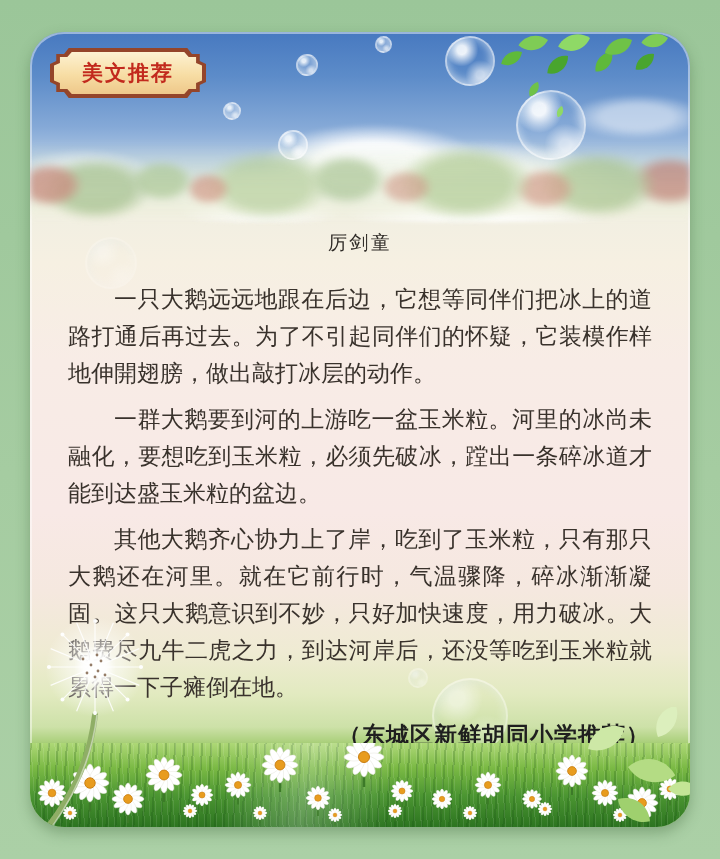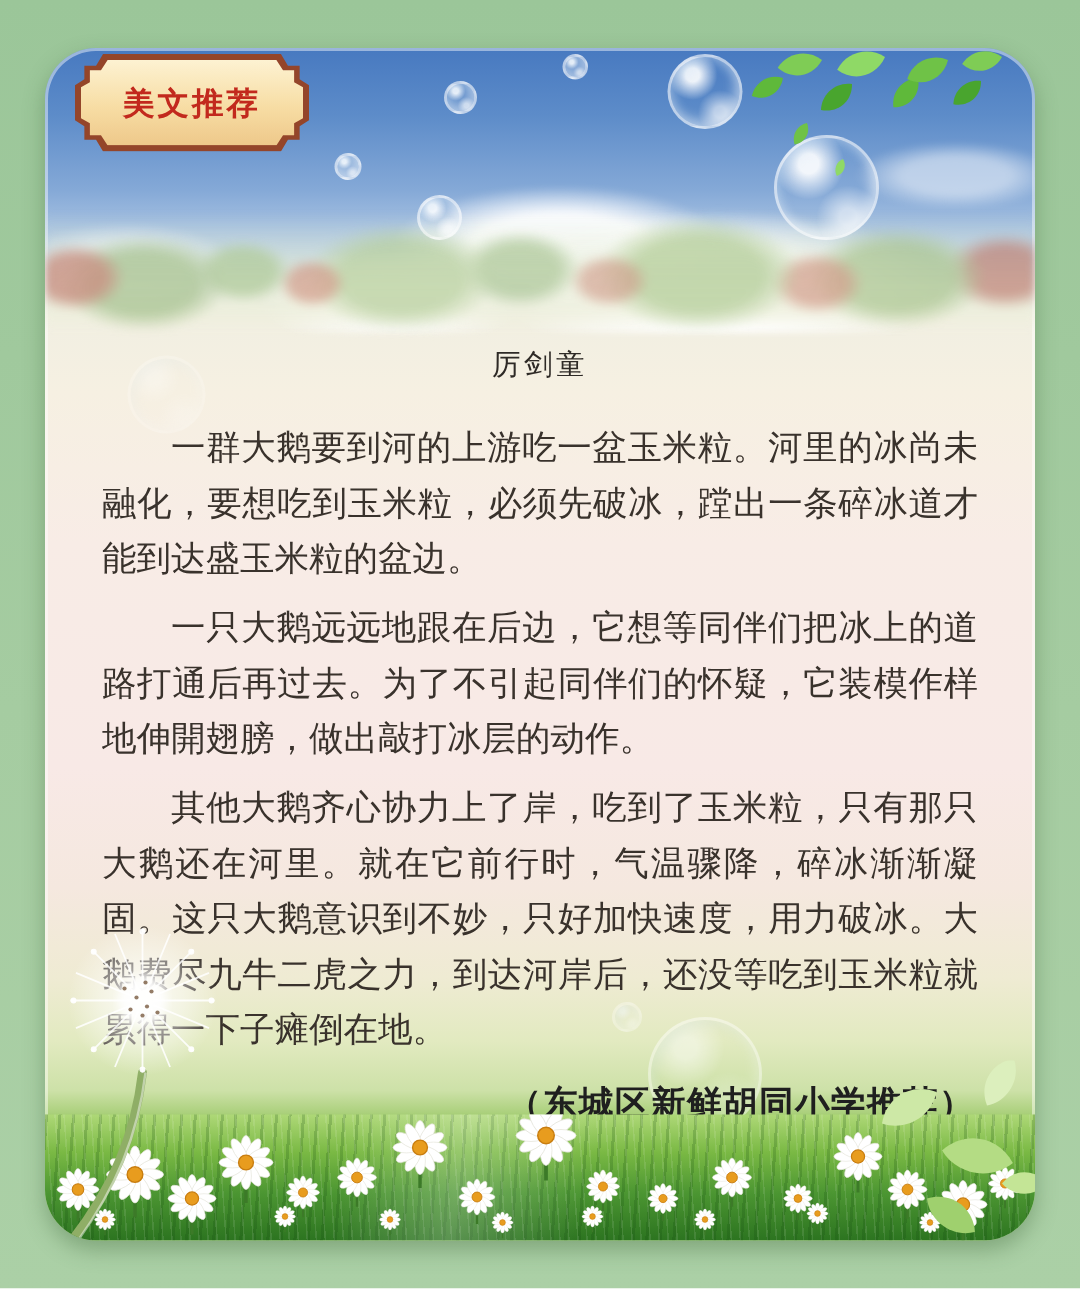--- a/index.html
+++ b/index.html
@@ -36,21 +36,21 @@
       radial-gradient(ellipse 55px 34px at 97% 50%, rgba(190,120,105,.75) 0 45%, transparent 75%),
       linear-gradient(180deg, transparent 0%, rgba(222,232,205,.65) 45%, rgba(238,240,220,.9) 85%, transparent 100%);}
 
   .bubble{position:absolute;border-radius:50%;z-index:2;pointer-events:none;
     border:2px solid rgba(255,255,255,.6);
     background:
       radial-gradient(circle at 32% 26%, rgba(255,255,255,.9) 0 10%, rgba(255,255,255,0) 36%),
       radial-gradient(circle at 72% 80%, rgba(255,255,255,.55) 0 8%, rgba(255,255,255,0) 30%);
     box-shadow:inset -3px -4px 8px rgba(255,255,255,.45), inset 3px 4px 8px rgba(190,215,240,.3);}
 
-  .badge{position:absolute;left:20px;top:4px;width:156px;height:65px;z-index:5;background:#94452a;
+  .badge{position:absolute;left:20px;top:16px;width:156px;height:50px;z-index:5;background:#94452a;
     clip-path:polygon(0% 32%,4% 26%,4% 12%,9% 12%,12% 0%,88% 0%,91% 12%,96% 12%,96% 26%,100% 32%,100% 68%,96% 74%,96% 88%,91% 88%,88% 100%,12% 100%,9% 88%,4% 88%,4% 74%,0% 68%);
     filter:drop-shadow(0 1px 2px rgba(100,40,20,.4));}
   .badge-inner{position:absolute;left:4px;top:4px;right:4px;bottom:4px;
     background:linear-gradient(180deg,#fdf2d2 0%,#f7dda4 55%,#eec88a 100%);
     clip-path:polygon(0% 32%,4% 26%,4% 12%,9% 12%,12% 0%,88% 0%,91% 12%,96% 12%,96% 26%,100% 32%,100% 68%,96% 74%,96% 88%,91% 88%,88% 100%,12% 100%,9% 88%,4% 88%,4% 74%,0% 68%);
     display:flex;align-items:center;justify-content:center;}
   .badge-inner span{color:#c2291d;font-size:21px;font-weight:bold;letter-spacing:2px;
     font-family:"DejaVu Sans","Liberation Sans",sans-serif;}
 
   .title{position:absolute;left:0;top:145px;width:100%;margin:0;text-align:center;z-index:3;
@@ -121,22 +121,22 @@
 
     <div class="badge">
       <div class="badge-inner">
         <span>美文推荐</span>
       </div>
     </div>
 
     <div class="author">厉剑童</div>
 
     <div class="content">
+      <p>一只大鹅远远地跟在后边，它想等同伴们把冰上的道路打通后再过去。为了不引起同伴们的怀疑，它装模作样地伸開翅膀，做出敲打冰层的动作。</p>
       <p>一群大鹅要到河的上游吃一盆玉米粒。河里的冰尚未融化，要想吃到玉米粒，必须先破冰，蹚出一条碎冰道才能到达盛玉米粒的盆边。</p>
-      <p>一只大鹅远远地跟在后边，它想等同伴们把冰上的道路打通后再过去。为了不引起同伴们的怀疑，它装模作样地伸開翅膀，做出敲打冰层的动作。</p>
       <p>其他大鹅齐心协力上了岸，吃到了玉米粒，只有那只大鹅还在河里。就在它前行时，气温骤降，碎冰渐渐凝固。这只大鹅意识到不妙，只好加快速度，用力破冰。大鹅费尽九牛二虎之力，到达河岸后，还没等吃到玉米粒就累得一下子瘫倒在地。</p>
     </div>
 
     <div class="attribution">（东城区新鲜胡同小学推荐）</div>
 
     <div class="grass">
       <svg width="660" height="84" viewBox="0 0 660 84">
         <defs>
           <g id="daisy">
             <line x1="0" y1="6" x2="0" y2="30" stroke="#3c7a28" stroke-width="2.5"></line>

